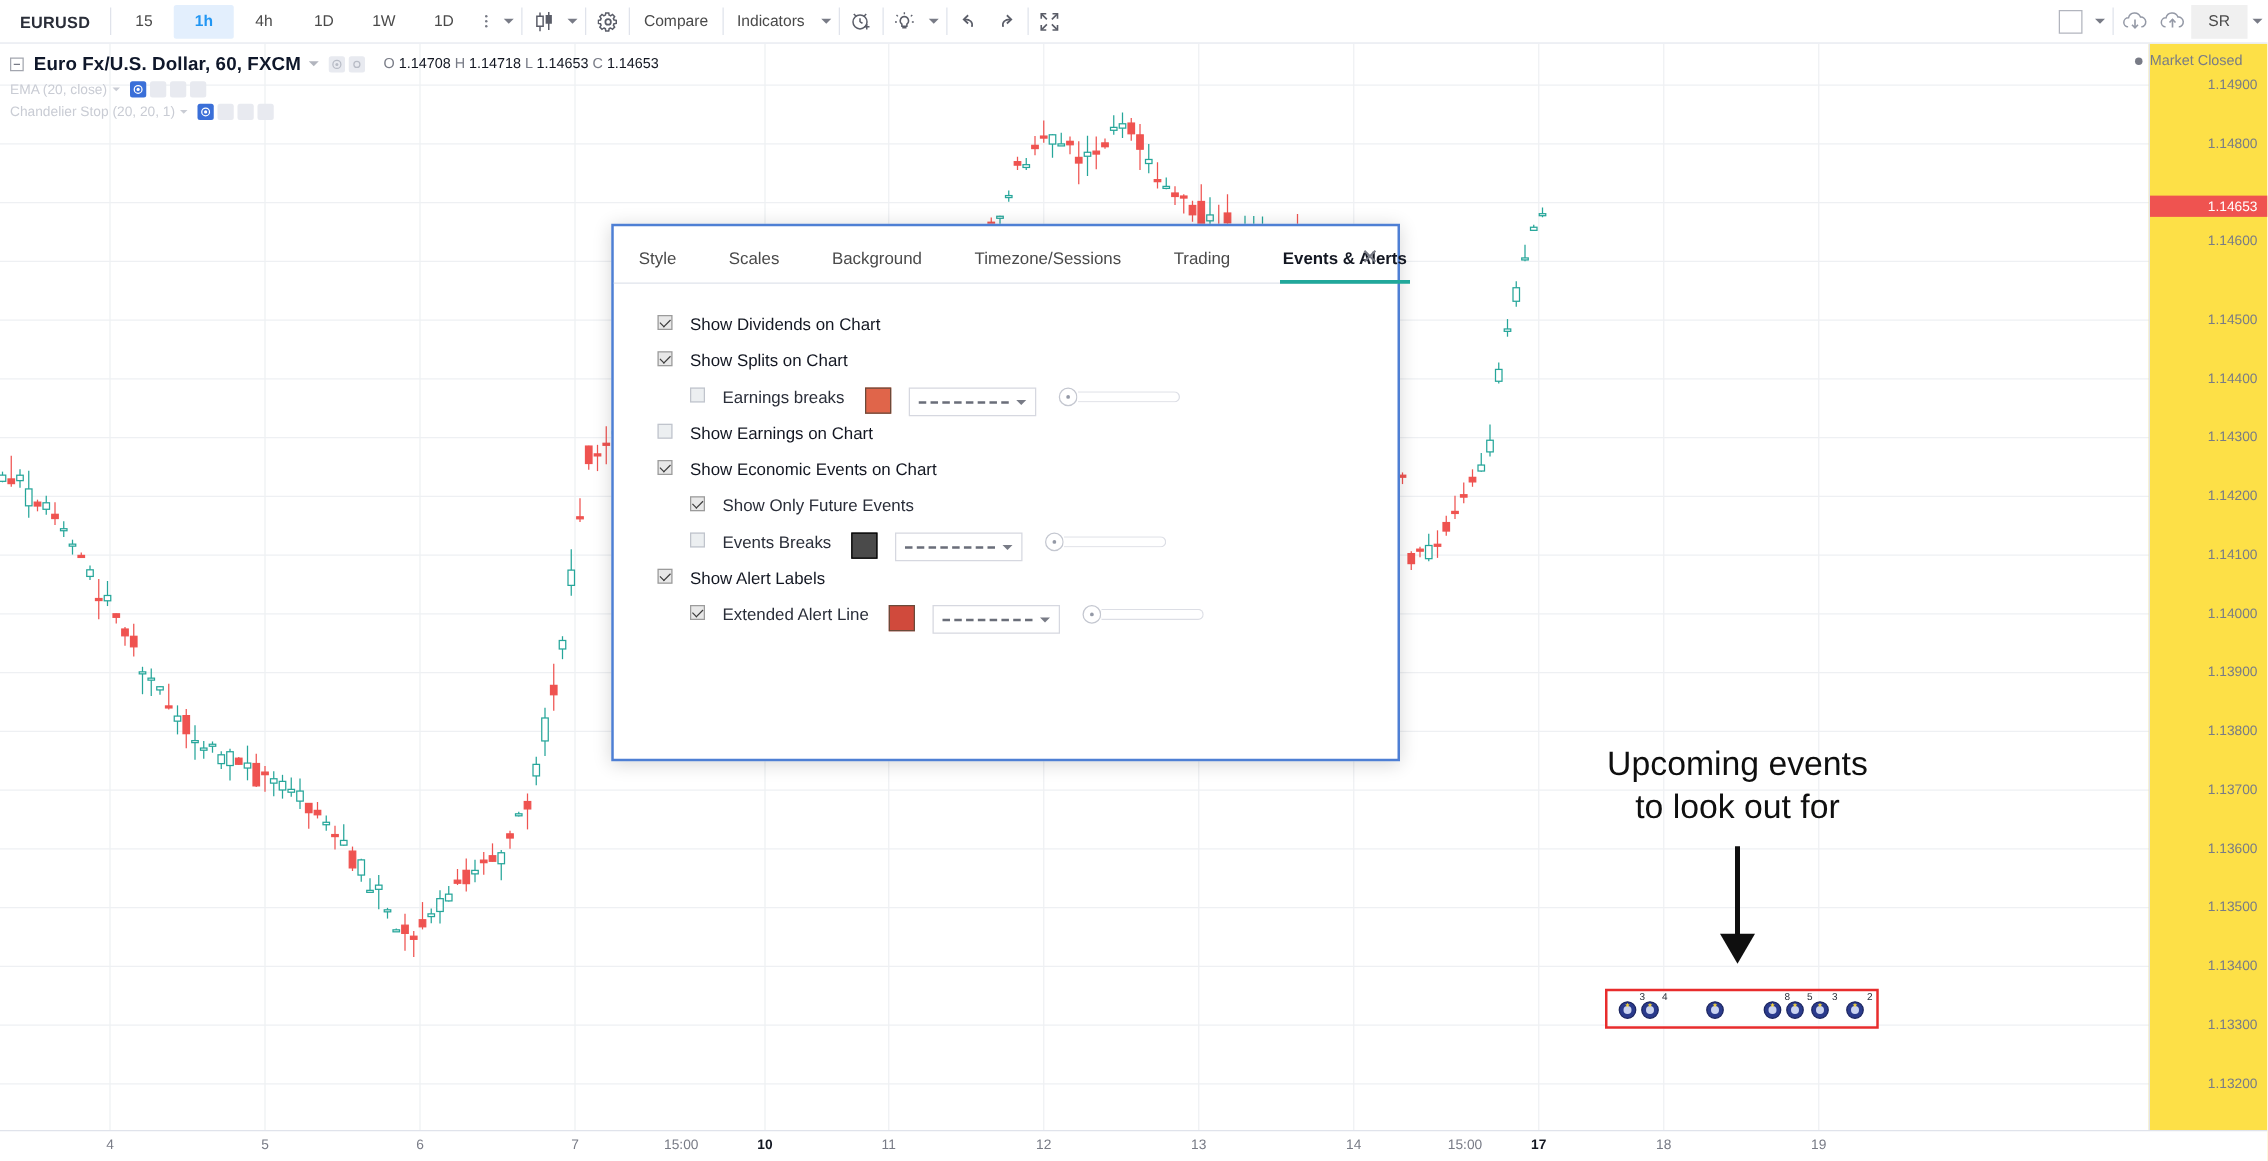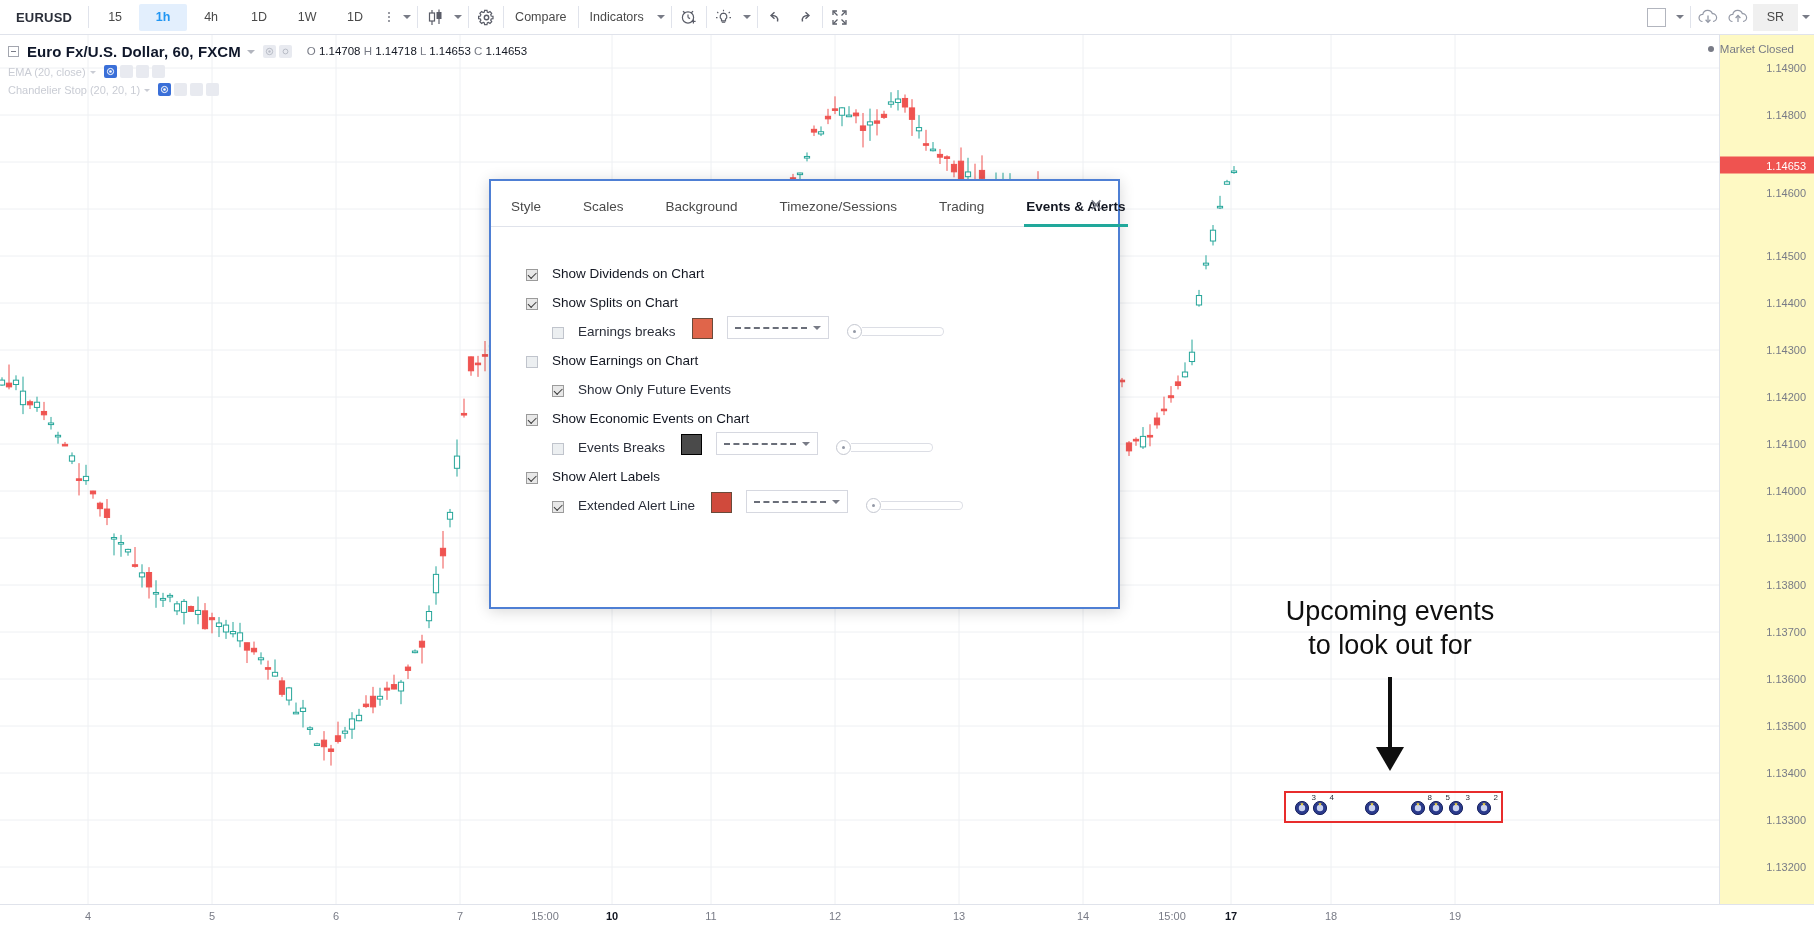--- a/index.html
+++ b/index.html
@@ -80,21 +80,21 @@
     border-top:3.5px solid #c9ccd4;vertical-align:middle;
   }
 
   #market-closed{
     position:absolute;right:20px;top:8px;font-size:11.5px;color:#787b86;display:flex;align-items:center;z-index:20;
   }
   #market-closed .dot{width:6px;height:6px;border-radius:50%;background:#787b86;margin-right:6px;}
 
   
   #price-axis{
-    position:absolute;right:0;top:0;width:94px;height:894px;background:#fef9c3;
+    position:absolute;right:0;top:0;width:94px;height:894px;background:#fde047;
     border-left:1px solid #e0e3eb;z-index:15;
   }
   .p-lab{position:absolute;right:8px;font-size:11px;color:#787b86;transform:translateY(-50%);}
   #price-badge{
     position:absolute;right:0;width:94px;height:17px;background:#ef5350;color:#fff;
     font-size:11px;display:flex;align-items:center;justify-content:flex-end;padding-right:8px;
     box-sizing:border-box;transform:translateY(-50%);
   }
 
   
@@ -122,21 +122,21 @@
   .dtab.active{color:#131722;font-weight:bold;}
   .dtab.active:after{
     content:"";position:absolute;left:-2px;right:-2px;bottom:-1px;height:3px;background:#21a89b;
   }
   #dlg-close{
     position:absolute;right:12px;top:14px;width:20px;height:20px;cursor:pointer;
     display:flex;align-items:center;justify-content:center;color:#787b86;font-size:17px;line-height:1;
   }
   #dlg-body{padding:25px 0 0 0;}
 
-  .crow{display:flex;align-items:flex-end;height:29px;}
+  .crow{display:flex;align-items:flex-start;height:29px;}
   .crow.l1{padding-left:35px;}
   .crow.l2{padding-left:61px;}
 
   .cbx{
     width:12px;height:12px;border:1px solid #9b9b9b;background:#fff;box-sizing:border-box;
     display:inline-flex;align-items:center;justify-content:center;cursor:pointer;flex:none;
   }
   .cbx.checked{background:#e8e8e8;}
   .cbx.checked:after{
     content:"";width:7px;height:3.5px;border-left:1.6px solid #3c3c3c;border-bottom:1.6px solid #3c3c3c;
@@ -938,28 +938,28 @@
         <span class="sl-knob"></span>
         <span class="sl-track"></span>
       </span>
     </div>
 
     <div class="crow l1">
       <span class="cbx lite"></span>
       <span class="clab">Show Earnings on Chart</span>
     </div>
 
+    <div class="crow l1">
+      <span class="cbx checked"></span>
+      <span class="clab">Show Economic Events on Chart</span>
+    </div>
+
     <div class="crow l2">
       <span class="cbx checked"></span>
       <span class="clab sub">Show Only Future Events</span>
-    </div>
-
-    <div class="crow l1">
-      <span class="cbx checked"></span>
-      <span class="clab">Show Economic Events on Chart</span>
     </div>
 
     <div class="crow l2">
       <span class="cbx lite"></span>
       <span class="clab sub">Events Breaks</span>
       <span class="swatch dark" id="sw-events" style="background: rgb(74, 74, 74);"></span>
       <span class="linesel">
         <span class="dashline"></span>
         <span class="selcaret"></span>
       </span>

